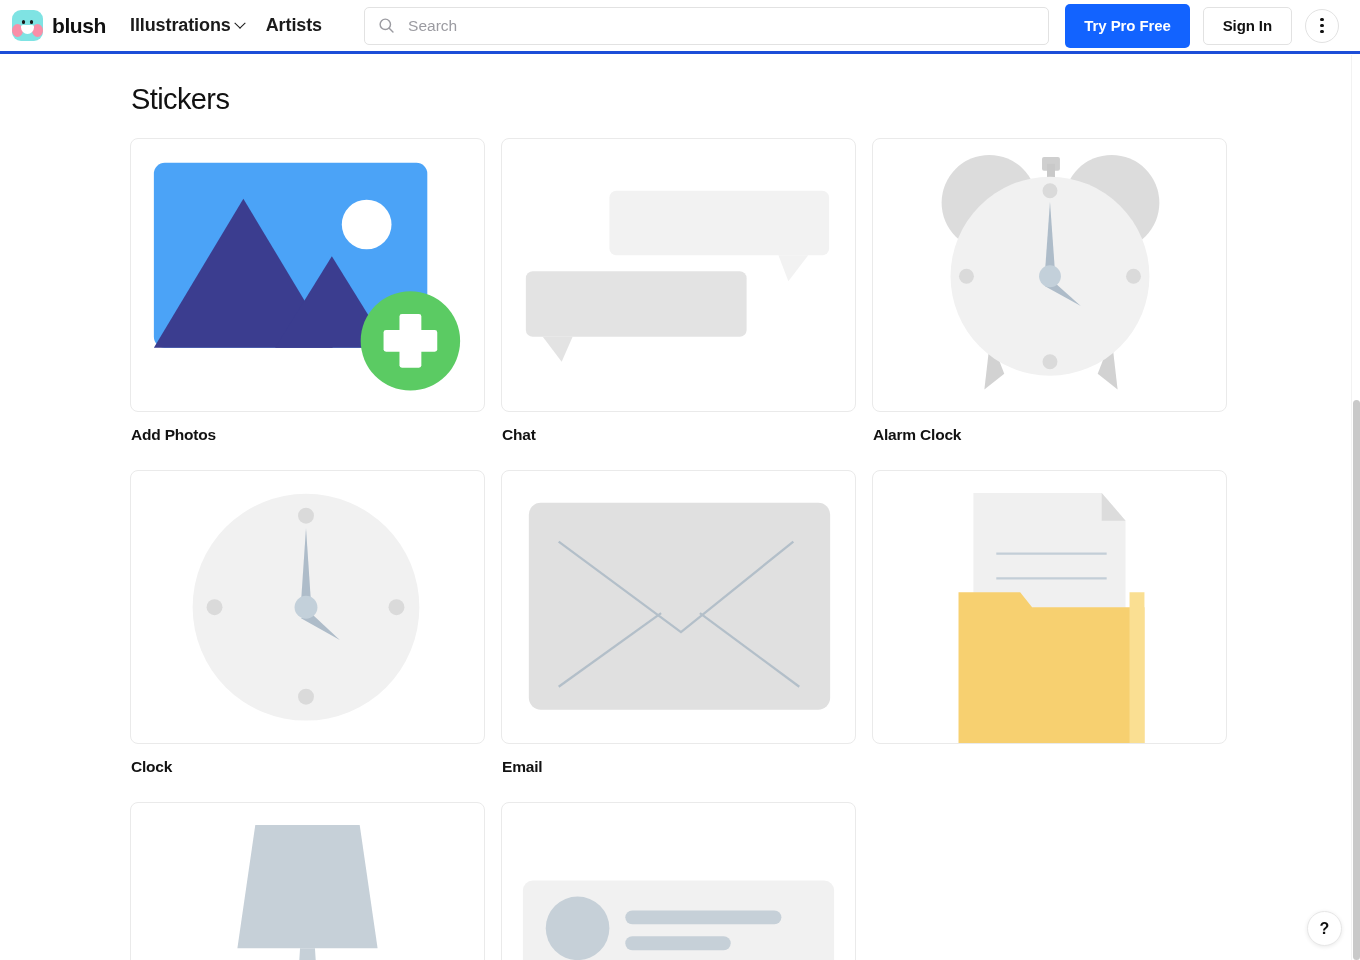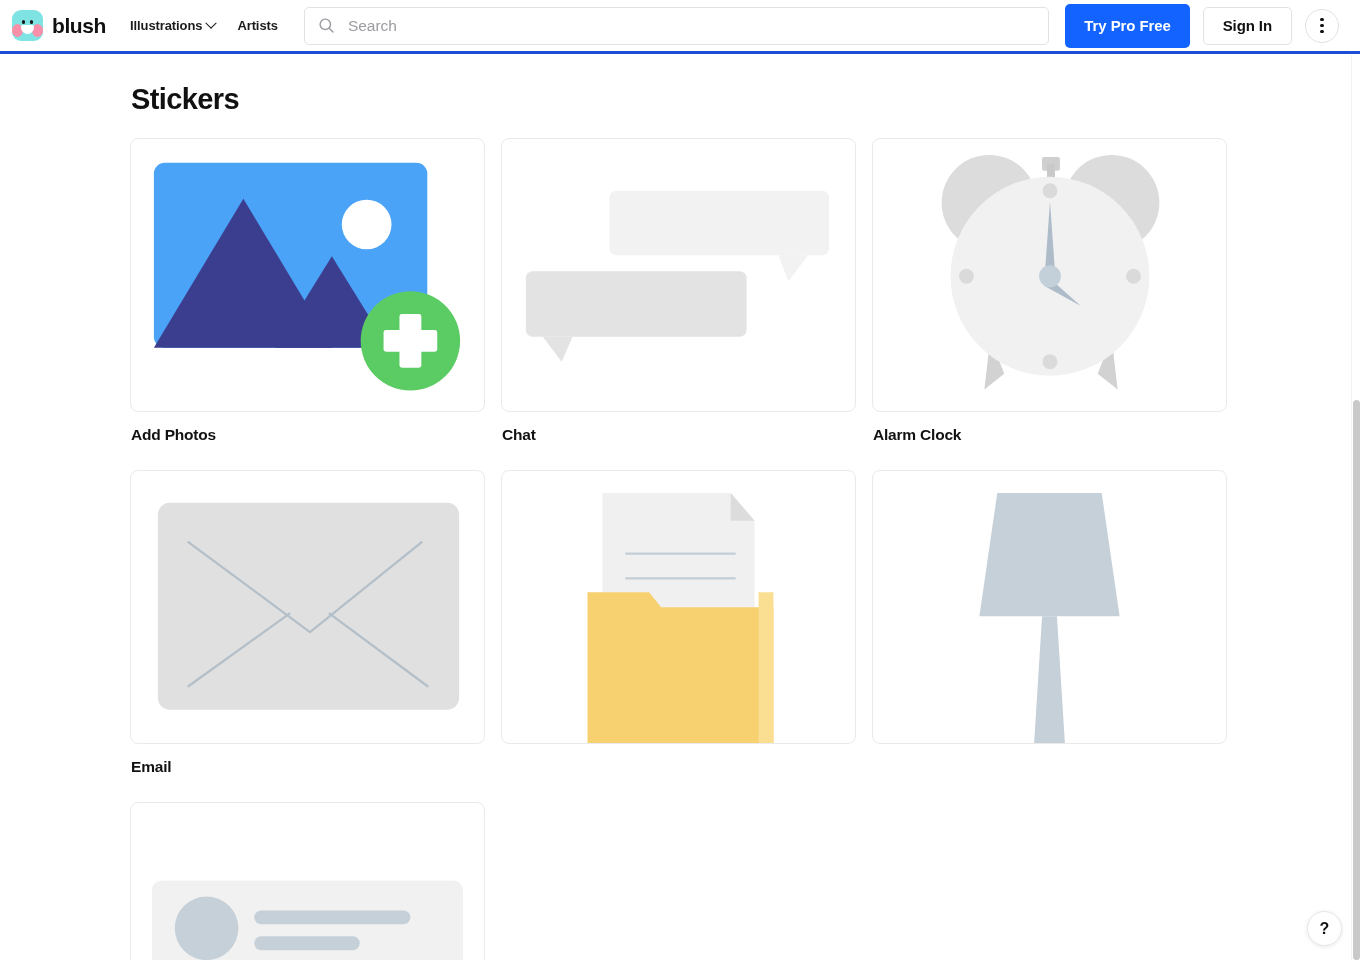--- a/index.html
+++ b/index.html
@@ -64,21 +64,21 @@
     background: #ffffff;
     border-radius: 2px 2px 7px 7px;
   }
   .brand-name {
     font-size: 21px;
     font-weight: bold;
     letter-spacing: -0.4px;
     color: #101010;
   }
   .nav-link {
-    font-size: 13px;
+    font-size: 18px;
     font-weight: bold;
     color: #1b1b1b;
     letter-spacing: -0.1px;
     display: flex;
     align-items: center;
     gap: 5px;
     margin-right: 22px;
     cursor: pointer;
     white-space: nowrap;
   }
@@ -92,21 +92,21 @@
   .search-wrap {
     flex: 1 1 auto;
     max-width: 778px;
     height: 38px;
     border: 1px solid #e2e2e2;
     border-radius: 5px;
     display: flex;
     align-items: center;
     padding: 0 13px;
     margin-right: 16px;
-    margin-left: 4px;
+    margin-left: 20px;
     background: #fff;
   }
   .search-icon { margin-right: 11px; display: flex; }
   .search-input {
     border: none;
     outline: none;
     flex: 1;
     font-size: 15.5px;
     font-family: "Liberation Sans", sans-serif;
     color: #222;
@@ -159,21 +159,21 @@
   .btn-more i { width: 3.2px; height: 3.2px; background: #111; border-radius: 50%; display: block; }
 
   
   .content {
     position: relative;
     padding: 0 130px;
     width: 1360px;
   }
   .page-title {
     font-size: 29px;
-    font-weight: bold;
+    font-weight: normal;
     color: #111;
     letter-spacing: -0.6px;
     margin: 29px 0 22px 1px;
   }
   .grid {
     display: grid;
     grid-template-columns: repeat(3, 355px);
     column-gap: 16px;
     row-gap: 0px;
   }
@@ -320,20 +320,35 @@
           <circle cx="94" cy="138" r="7.5" fill="#dadada"></circle>
           <circle cx="262" cy="138" r="7.5" fill="#dadada"></circle>
           <path d="M178 63 L183 133 L173 133 Z" fill="#aebcc9"></path>
           <path d="M209 168 L180 142 L173 148 Z" fill="#aebcc9"></path>
           <circle cx="178" cy="138" r="11" fill="#c3d0da"></circle>
         </svg>
       </div>
       <div class="card-label">Alarm Clock</div>
     </div>
 
+    <div class="cell">
+      <div class="card">
+        <svg class="art" viewBox="0 0 355 274">
+          <circle cx="176" cy="137" r="114" fill="#f1f1f1"></circle>
+          <circle cx="176" cy="45" r="8" fill="#dadada"></circle>
+          <circle cx="176" cy="227" r="8" fill="#dadada"></circle>
+          <circle cx="84" cy="137" r="8" fill="#dadada"></circle>
+          <circle cx="267" cy="137" r="8" fill="#dadada"></circle>
+          <path d="M176 57 L181 132 L171 132 Z" fill="#aebcc9"></path>
+          <path d="M210 170 L179 141 L171 148 Z" fill="#aebcc9"></path>
+          <circle cx="176" cy="137" r="11.5" fill="#c3d0da"></circle>
+        </svg>
+      </div>
+      <div class="card-label">Clock</div>
+    </div>
 
     <div class="cell">
       <div class="card">
         <svg class="art" viewBox="0 0 355 274">
           <rect x="27" y="32" width="303" height="208" rx="12" fill="#e0e0e0"></rect>
           <path d="M57 71 L180 162 L293 71" fill="none" stroke="#b3bfc9" stroke-width="2.3"></path>
           <line x1="57" y1="217" x2="160" y2="143" stroke="#b3bfc9" stroke-width="2.3"></line>
           <line x1="299" y1="217" x2="199" y2="143" stroke="#b3bfc9" stroke-width="2.3"></line>
         </svg>
       </div>

